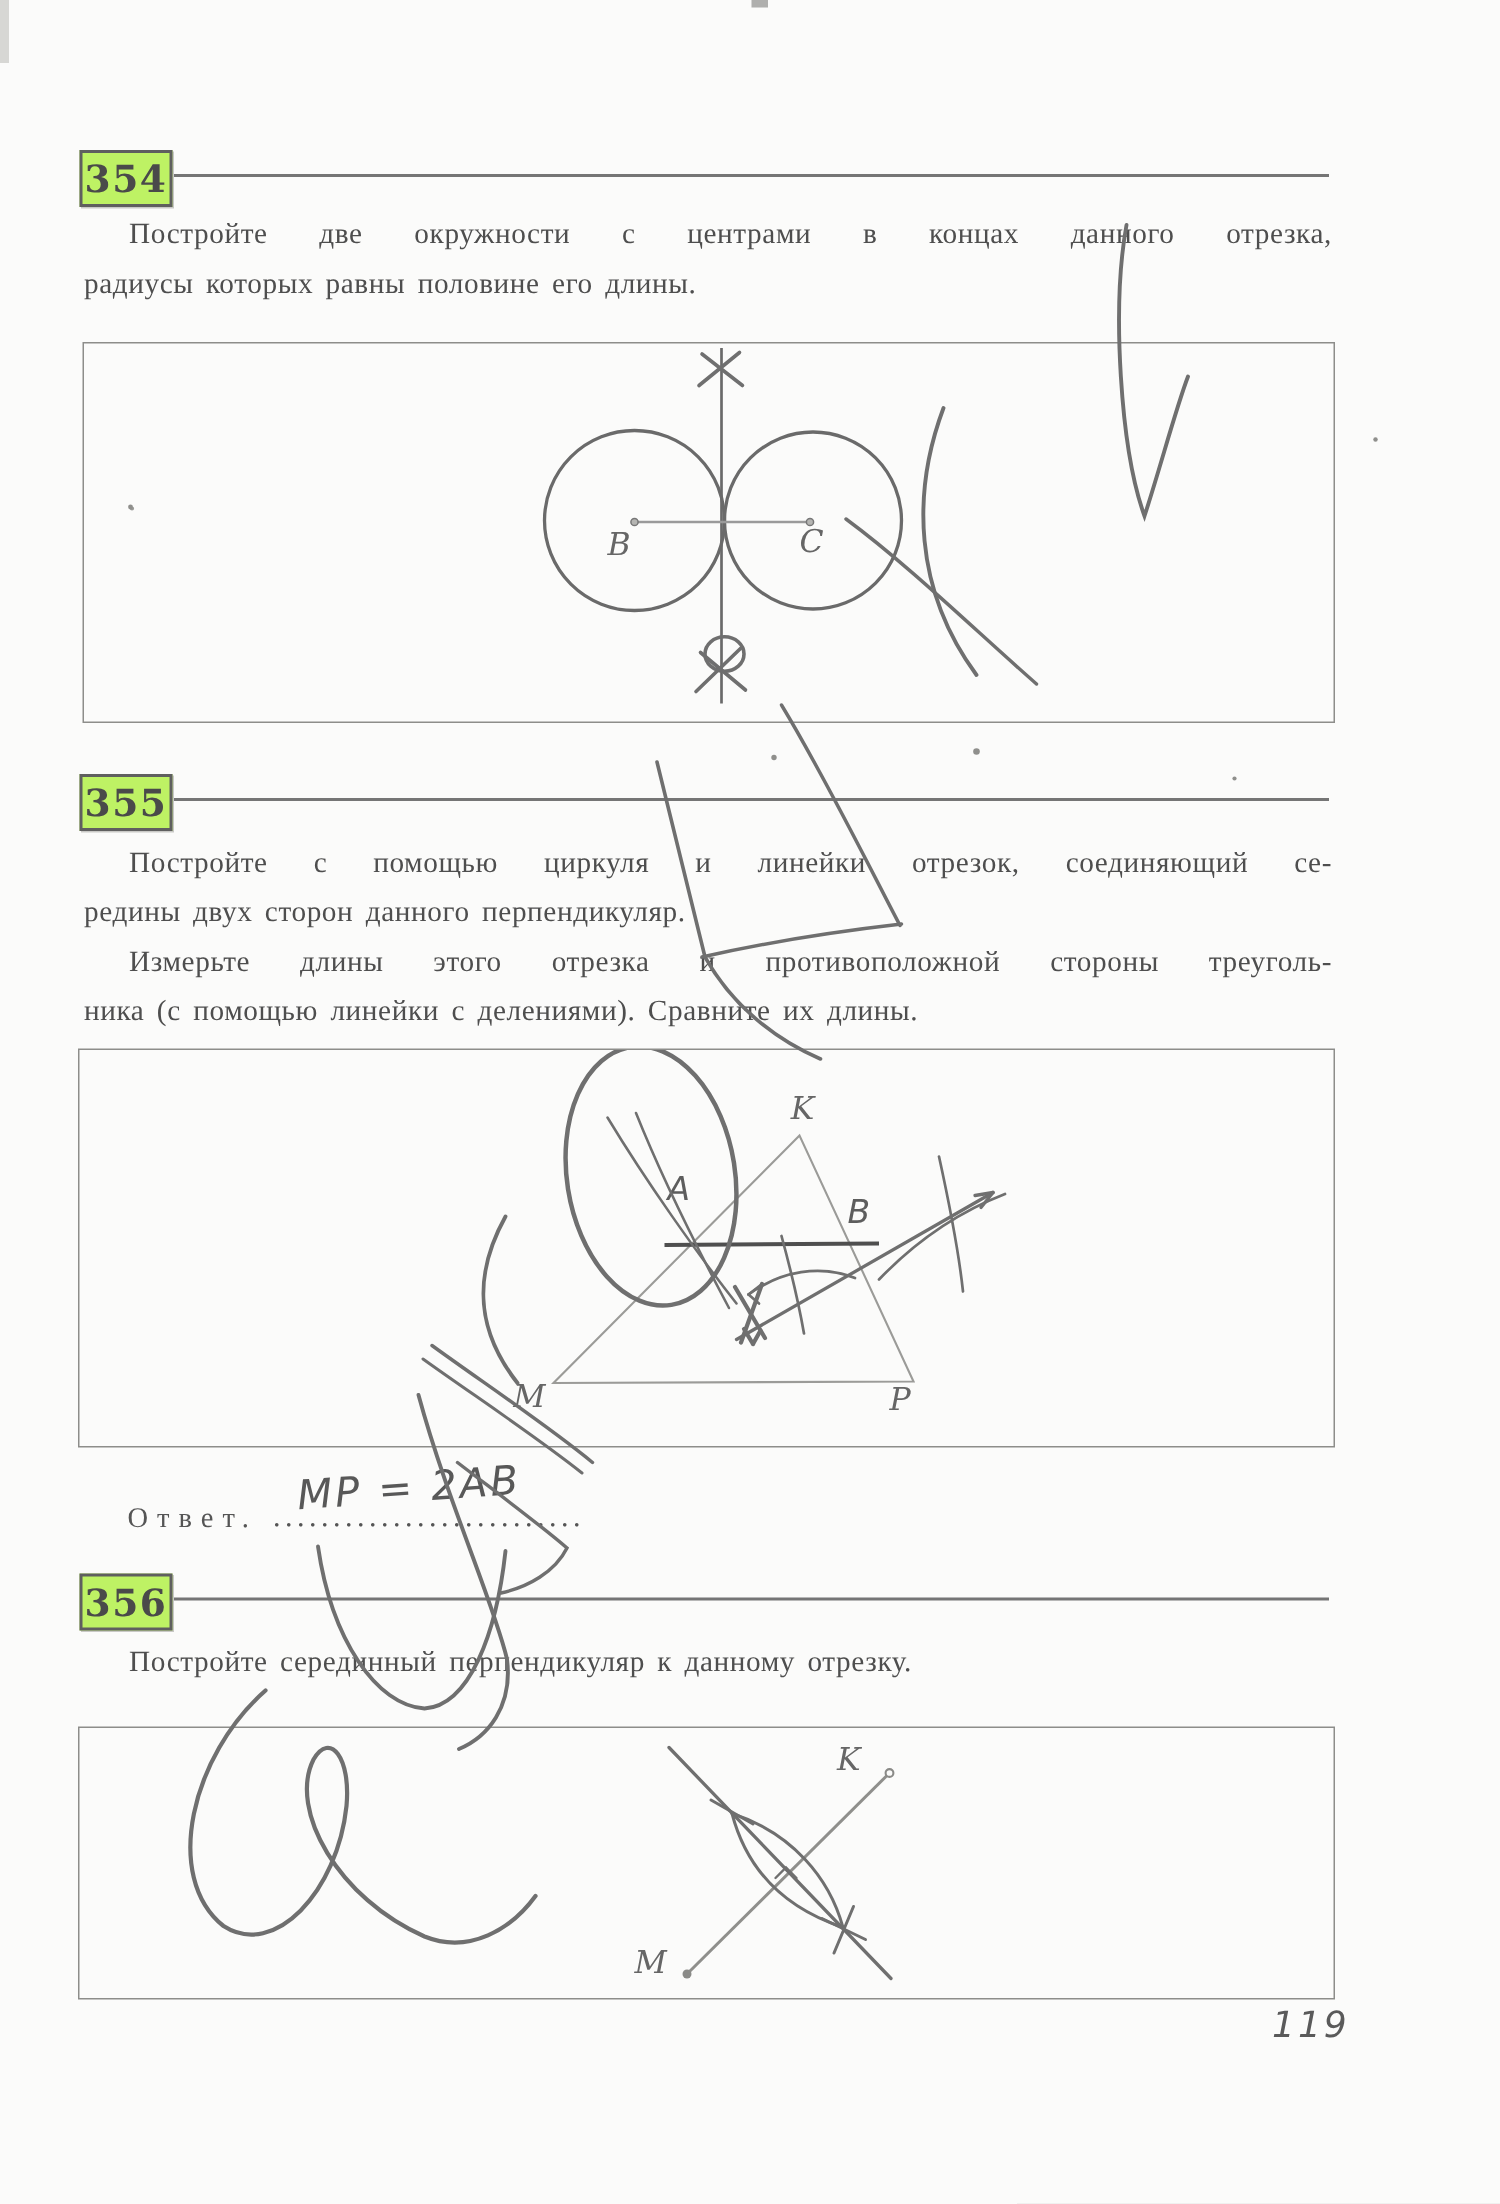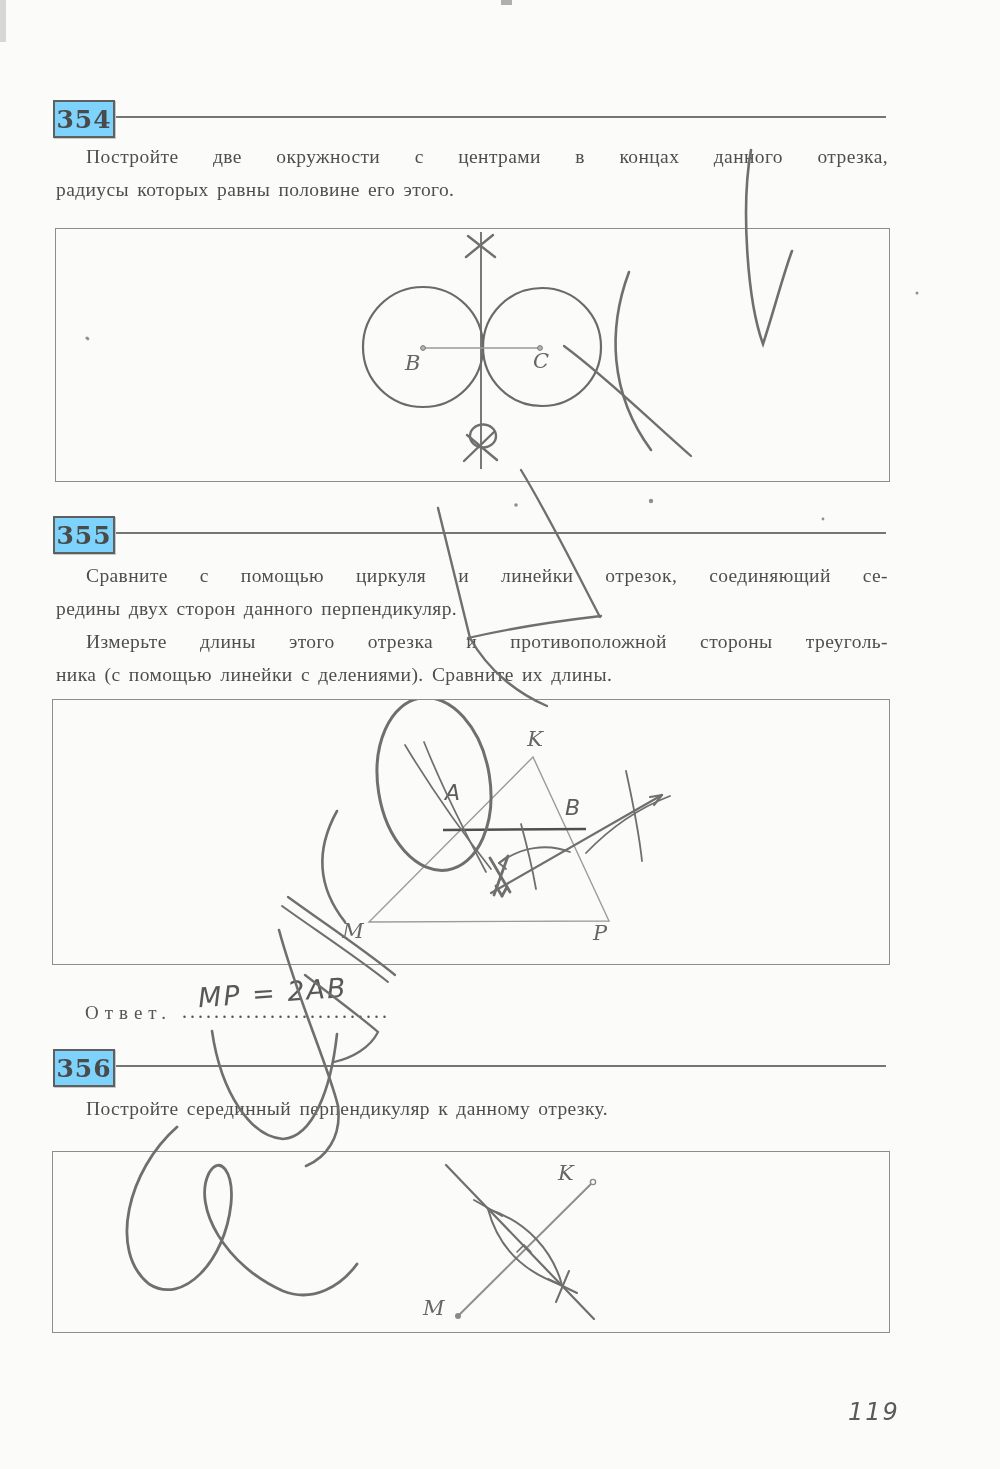--- a/index.html
+++ b/index.html
@@ -1,20 +1,20 @@
 <!DOCTYPE html>
 <html><head>
 <meta charset="utf-8">
 <style>
   html,body{margin:0;padding:0;background:#e8e8e6;}
   .page{position:relative;width:1000px;height:1469px;background:#fbfbfa;overflow:hidden;
         font-family:"Liberation Serif",serif;color:#4d4d4d;}
   
   .pnum-box{position:absolute;left:53px;width:58px;height:34px;border:2.5px solid #5f5f5f;
-            background:#7dd3fc;display:flex;align-items:center;justify-content:center;
+            background:#bef264;display:flex;align-items:center;justify-content:center;
             font-family:"DejaVu Serif",serif;font-weight:bold;font-size:25px;color:#4a4a4a;
             letter-spacing:1px;z-index:3;box-shadow:1px 1px 0 #c9c9c6;}
   .hline{position:absolute;height:2px;background:#757575;z-index:2;}
   
   .para-line{position:absolute;left:56px;width:832px;font-size:19.5px;line-height:30px;
              letter-spacing:.4px;word-spacing:3px;color:#4e4e4e;z-index:2;}
   .jfull{text-align:justify;text-align-last:justify;}
   .indent{text-indent:30px;}
   
   .figbox{position:absolute;border:1.5px solid #8d8d8a;background:transparent;z-index:1;}
@@ -24,41 +24,41 @@
   .pencil{stroke:#6f6f6f;fill:none;stroke-linecap:round;}
   .print{stroke:#6a6a6a;fill:none;}
   
   .answer-label{position:absolute;left:85px;top:1002px;font-size:19px;letter-spacing:6px;
                 color:#555;z-index:2;}
   .answer-dots{position:absolute;left:182px;top:1000px;font-size:20px;letter-spacing:3px;
                color:#555;z-index:2;}
   .answer-hand{position:absolute;left:198px;top:977px;font-family:"DejaVu Sans",sans-serif;
                font-style:italic;font-size:27px;letter-spacing:2px;color:#585858;
                transform:rotate(-4deg);z-index:4;}
-  .page-number{position:absolute;left:848px;top:1398px;font-family:"DejaVu Sans",sans-serif;
+  .page-number{position:absolute;left:848px;top:1336px;font-family:"DejaVu Sans",sans-serif;
                font-style:italic;font-size:24px;color:#5a5a5a;letter-spacing:2px;z-index:2;}
   .overlay{position:absolute;left:0;top:0;z-index:5;pointer-events:none;}
   .corner-smudge{position:absolute;left:0;top:0;width:6px;height:42px;background:#b9b9b4;
                  opacity:.55;z-index:1;}
   .edge-mark{position:absolute;left:501px;top:0;width:11px;height:5px;background:#8f8f8c;
              opacity:.7;z-index:1;}
 </style>
 </head>
 <body>
 
 <div class="page">
 
   <div class="corner-smudge"></div>
   <div class="edge-mark"></div>
 
   <section>
     <div class="pnum-box" style="top:100px;">354</div>
     <div class="hline" style="left:114px;top:116px;width:772px;"></div>
     <div class="para-line jfull indent" style="top:142px;">Постройте две окружности с центрами в концах данного отрезка,</div>
-    <div class="para-line" style="top:175px;">радиусы которых равны половине его этого.</div>
+    <div class="para-line" style="top:175px;">радиусы которых равны половине его длины.</div>
 
     <div class="figbox" style="left:55px;top:228px;width:833px;height:252px;">
       <svg width="833" height="252" viewBox="0 0 833 252">
 
         <line class="print" x1="425" y1="3" x2="425" y2="240" stroke-width="1.8"></line>
 
         <g class="pencil" stroke-width="2.4">
           <line x1="412" y1="7" x2="439" y2="28"></line>
           <line x1="437" y1="6" x2="410" y2="28"></line>
         </g>
@@ -79,21 +79,21 @@
         </g>
 
         <circle cx="32" cy="110" r="1.4" fill="#9a9a97"></circle>
       </svg>
     </div>
   </section>
 
   <section>
     <div class="pnum-box" style="top:516px;">355</div>
     <div class="hline" style="left:114px;top:532px;width:772px;"></div>
-    <div class="para-line jfull indent" style="top:561px;">Сравните с помощью циркуля и линейки отрезок, соединяющий се-</div>
+    <div class="para-line jfull indent" style="top:561px;">Постройте с помощью циркуля и линейки отрезок, соединяющий се-</div>
     <div class="para-line" style="top:594px;">редины двух сторон данного перпендикуляр.</div>
     <div class="para-line jfull indent" style="top:627px;">Измерьте длины этого отрезка и противоположной стороны треуголь-</div>
     <div class="para-line" style="top:660px;">ника (с помощью линейки с делениями). Сравните их длины.</div>
 
     <div class="figbox" style="left:52px;top:699px;width:836px;height:264px;">
       <svg width="836" height="264" viewBox="0 0 836 264">
 
         <path d="M480,57 L316,222 L556,221 Z" fill="none" stroke="#9b9b98" stroke-width="1.4"></path>
 
         <line x1="390" y1="130" x2="533" y2="129" stroke="#4f4f4f" stroke-width="2.6"></line>

